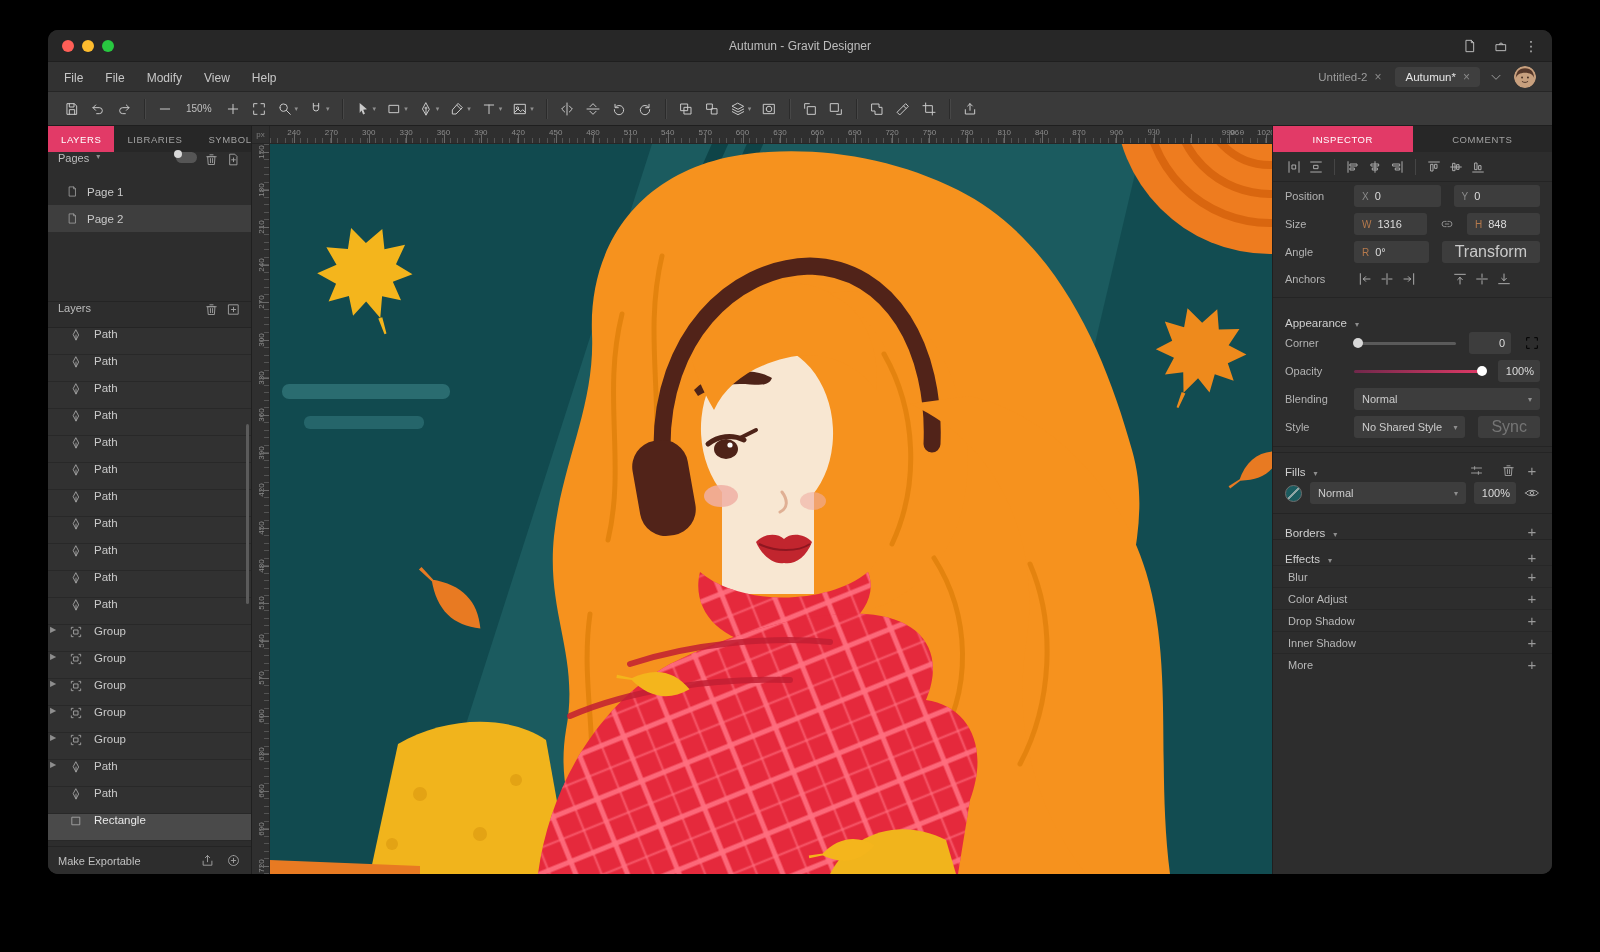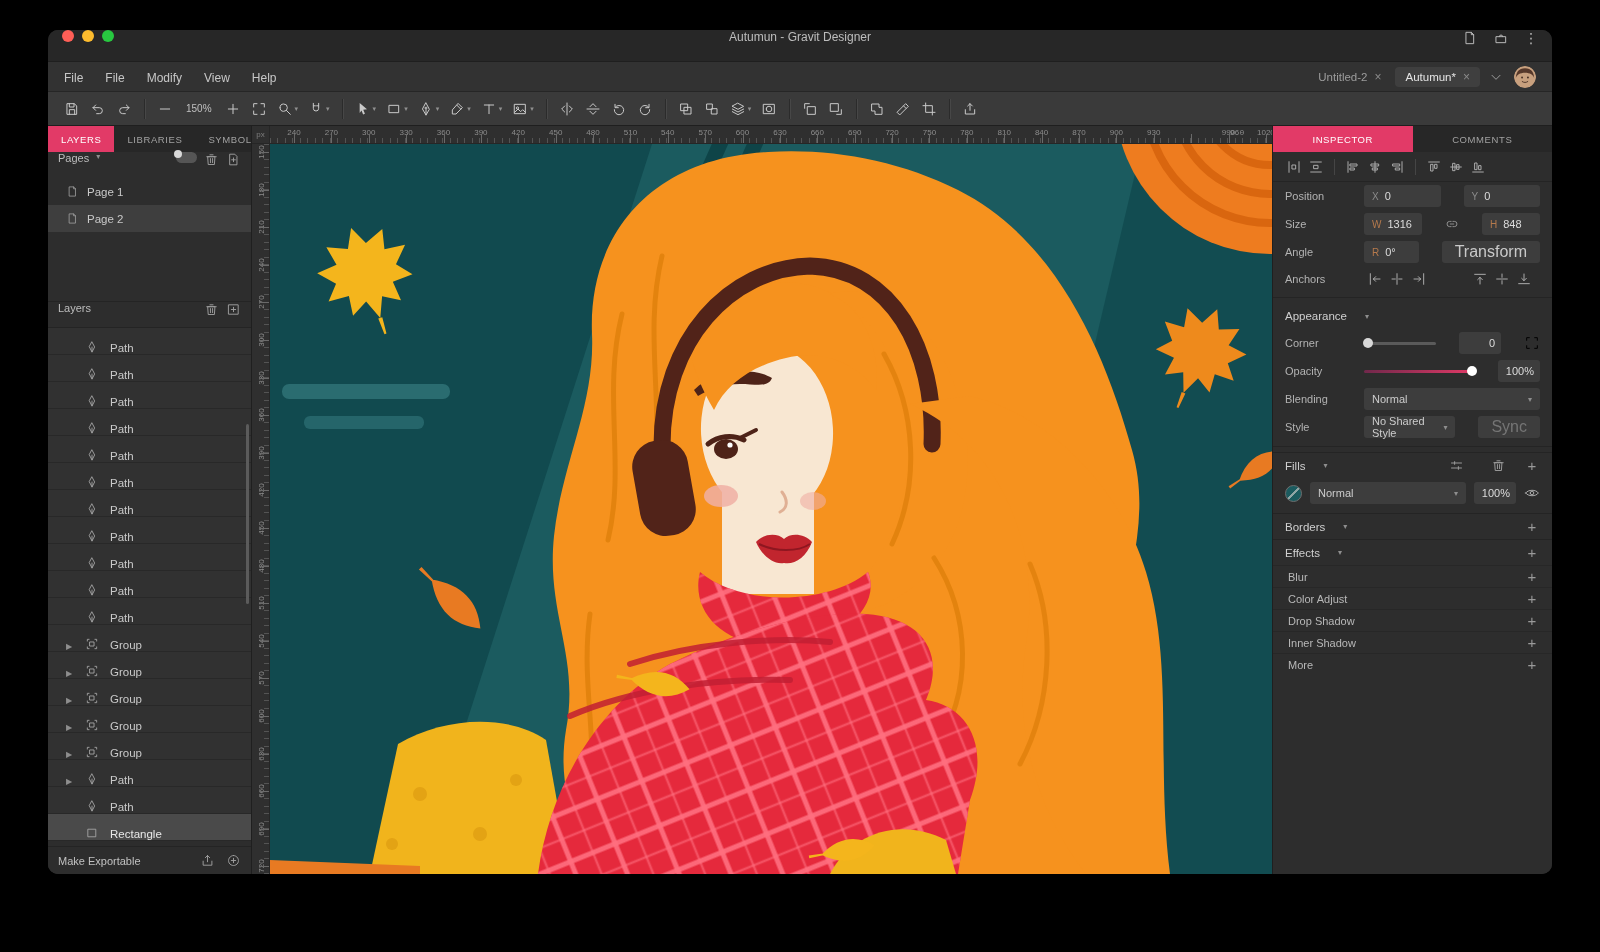--- a/index.html
+++ b/index.html
@@ -6,21 +6,21 @@
   --accent:#E23A67; --teal_bg:#1B5B5F; --teal_dark:#114A4F; --teal_deep:#0E4448; --teal_light:#2A6C70;
   --hair:#F6921E; --hair_line:#E2820D; --skin:#F8E7D2; --blush:#F0AFA4; --brow:#4E2318; --headphone:#512319;
   --lips:#C1252E; --lips_dark:#8E1620; --scarf:#E5293C; --scarf_line:#FF6F7F; --scarf_fold:#C21F33;
   --sweater:#F1B41C; --sweater_dot:#E3A314; --leaf_yellow:#F4B51C; --leaf_orange:#EE8A1C; --leaf_deep:#E87A22;
   --ring_orange:#EE7C1F; --ring_line:#D9660F;
 }
 *{box-sizing:border-box;margin:0;padding:0}
 html,body{width:1600px;height:952px;background:#000;overflow:hidden;font-family:"Liberation Sans",sans-serif;-webkit-font-smoothing:antialiased}
 .window{position:absolute;left:48px;top:30px;width:1504px;height:844px;background:#2D2D2D;border-radius:10px;overflow:hidden;box-shadow:0 30px 70px rgba(0,0,0,.75);display:flex;flex-direction:column}
 
-.titlebar{flex:0 0 32px;height:32px;background:#272727;display:flex;align-items:flex-start;padding:0 14px;position:relative;border-bottom:1px solid #1f1f1f}
+.titlebar{flex:0 0 32px;height:32px;background:#272727;display:flex;align-items:center;padding:0 14px;position:relative;border-bottom:1px solid #1f1f1f}
 .lights{display:flex;gap:8px;z-index:2}
 .light{width:12px;height:12px;border-radius:50%}
 .light.r{background:#FF5F57}.light.y{background:#FEBC2E}.light.g{background:#28C840}
 .title{position:absolute;left:0;right:0;text-align:center;font-size:12px;color:#BDBDBD;pointer-events:none}
 .t-icons{margin-left:auto;display:flex;align-items:center;gap:15px;color:#B8B8B8;z-index:2}
 .t-icons i{width:16px;height:16px}
 .kebab{font-size:14px;line-height:1;color:#B8B8B8}
 
 .menubar{flex:0 0 30px;height:30px;background:#323232;display:flex;align-items:center;padding:0 16px;border-bottom:1px solid #262626}
 .menu-item{font-size:12px;color:#C7C7C7;margin-right:22px;cursor:default}
@@ -56,21 +56,21 @@
 .spacer{flex:1}
 .sec-head i{width:15px;height:15px;color:#A0A0A0}
 .toggle{width:21px;height:11px;border-radius:6px;background:#555;position:relative;flex:0 0 21px}
 .toggle .knob{position:absolute;left:1.5px;top:1.5px;width:8px;height:8px;border-radius:50%;background:#D8D8D8}
 .pages-sec{flex:0 0 150px;height:150px;border-bottom:1px solid #242424}
 .page-row{height:27px;display:flex;align-items:center;gap:8px;padding:0 10px 0 18px;font-size:11.5px;color:#C9C9C9}
 .page-row.selected{background:#3E3E3E}
 .page-row i{width:13px;height:13px;color:#9F9F9F}
 .layers-head{border-bottom:1px solid #242424}
 .layers-list{flex:1;position:relative;overflow:hidden;background:#2D2D2D}
-.layer-row{height:27px;display:flex;align-items:flex-end;gap:11px;padding:0 16px;font-size:11.5px;color:#C9C9C9;background:#313131;border-bottom:1px solid #282828}
+.layer-row{height:27px;display:flex;align-items:flex-start;gap:11px;padding:0 0;font-size:11.5px;color:#C9C9C9;background:#313131;border-bottom:1px solid #282828}
 .layer-row .lc{width:10px;font-size:8px;color:#8E8E8E;text-align:center;flex:0 0 10px}
 .layer-row i{width:14px;height:14px;color:#A8A8A8}
 .layer-row.selected{background:#4A4A4A;color:#E8E8E8}
 .lscroll{position:absolute;right:2px;top:96px;width:3px;height:180px;background:#5B5B5B;border-radius:2px}
 .export-bar{flex:0 0 28px;height:28px;border-top:1px solid #242424;display:flex;align-items:center;gap:11px;padding:0 10px;font-size:11px;color:#C0C0C0;background:#2D2D2D}
 .export-bar i{width:15px;height:15px;color:#A0A0A0}
 
 .canvas{flex:1;position:relative;background:#2D2D2D;min-width:0}
 .ruler-corner{position:absolute;left:0;top:0;width:18px;height:18px;background:#2F2F2F;color:#7E7E7E;font-size:8px;display:flex;align-items:center;justify-content:center;border-right:1px solid #262626;border-bottom:1px solid #262626;z-index:3}
 .hruler{position:absolute;left:18px;right:0;top:0;height:18px;background:#2F2F2F;border-bottom:1px solid #262626;overflow:hidden;z-index:2}
@@ -81,34 +81,34 @@
 .vruler::before{content:"";position:absolute;top:0;bottom:0;right:0;width:5px;background:repeating-linear-gradient(to bottom,#545454 0 1px,transparent 1px 7.52px)}
 .vruler::after{content:"";position:absolute;top:0;bottom:0;right:0;width:9px;background:repeating-linear-gradient(to bottom,#6A6A6A 0 1px,transparent 1px 37.6px);background-position-y:8px}
 .vruler span{position:absolute;left:9px;font-size:8px;color:#8C8C8C;transform:translate(-50%,-50%) rotate(-90deg);white-space:nowrap}
 .art{position:absolute;left:18px;top:18px;right:0;bottom:0;overflow:hidden;background:var(--teal_bg)}
 .art svg{width:100%;height:100%;display:block}
 
 .right{width:280px;flex:0 0 280px;background:#2D2D2D;border-left:1px solid #1F1F1F;display:flex;flex-direction:column;overflow:hidden}
 .align-row{flex:0 0 30px;height:30px;display:flex;align-items:center;padding:0 10px;border-bottom:1px solid #242424}
 .align-row i{width:16px;height:16px;color:#ABABAB;margin:0 3px}
 .asep{width:1px;height:16px;background:#454545;margin:0 7px}
-.irow{min-height:26px;display:flex;align-items:center;padding:3px 12px;gap:23px}
+.irow{min-height:26px;display:flex;align-items:center;padding:3px 12px;gap:13px}
 .ilab{width:56px;flex:0 0 56px;font-size:11px;color:#B3B3B3}
 .field{flex:1;height:22px;background:#3D3D3D;border-radius:3px;display:flex;align-items:center;gap:6px;padding:0 8px}
 .pfx{font-size:10px;color:#8B8B8B}
 .pfx.warm{color:#B5794C}
 .val{font-size:11px;color:#DCDCDC}
 .linkic{width:14px;height:14px;color:#9A9A9A;flex:0 0 14px}
 .ibtn{height:22px;background:#3D3D3D;border:none;border-radius:3px;font-size:16px;color:#C9C9C9;padding:0 13px;font-family:inherit}
 .ibtn.dim{color:#757575}
 .anch{display:flex}
 .anch i{width:16px;height:16px;color:#ABABAB;margin:0 3px}
 .anch+.anch{margin-left:16px}
 .divider{height:1px;background:#242424;margin:5px 0}
-.sec-head2{flex:0 0 26px;height:26px;display:flex;align-items:center;gap:18px;padding:0 12px;font-size:11.5px;color:#CFCFCF}
+.sec-head2{flex:0 0 26px;height:26px;display:flex;align-items:flex-end;gap:8px;padding:0 12px;font-size:11.5px;color:#CFCFCF}
 .sec-head2 i{width:15px;height:15px;color:#A0A0A0;margin-left:9px}
 .plus{font-size:15px;color:#9A9A9A;width:16px;text-align:center;line-height:1}
 .track{flex:1;height:3px;border-radius:2px;position:relative}
 .track.gray{background:#5A5A5A}
 .track.pink{background:linear-gradient(90deg,#70284B,var(--accent))}
 .knob{position:absolute;top:50%;width:10px;height:10px;border-radius:50%;background:#D8D8D8;transform:translate(-50%,-50%)}
 .track.gray .knob{left:4px}
 .track.pink .knob{left:calc(100% - 3px);background:#fff}
 .minifield{width:42px;flex:0 0 42px;height:22px;background:#3D3D3D;border-radius:3px;display:flex;align-items:center;justify-content:flex-end;padding:0 6px;font-size:11px;color:#DCDCDC}
 .dropdown{height:22px;background:#3D3D3D;border-radius:3px;display:flex;align-items:center;padding:0 8px;font-size:11px;color:#CCC;gap:6px}
@@ -766,21 +766,21 @@
           <span style="left: 509.94px;">630</span>
           <span style="left: 547.32px;">660</span>
           <span style="left: 584.7px;">690</span>
           <span style="left: 622.08px;">720</span>
           <span style="left: 659.46px;">750</span>
           <span style="left: 696.84px;">780</span>
           <span style="left: 734.22px;">810</span>
           <span style="left: 771.6px;">840</span>
           <span style="left: 808.98px;">870</span>
           <span style="left: 846.36px;">900</span>
-          <span style="left: 883.74px;">930</span>
+          <span style="left: 883.74px; font-family: Liberation Serif, serif;">930</span>
           <span style="left: 967px; font-family: Liberation Mono, monospace;">960</span>
           <span style="left: 958.5px;">990</span>
           <span style="left: 995.88px;">1020</span>
         </div>
       <div class="vruler" id="vruler">
           <span style="top: 8px;">150</span>
           <span style="top: 45.6px;">180</span>
           <span style="top: 83.2px;">210</span>
           <span style="top: 120.8px;">240</span>
           <span style="top: 158.4px;">270</span>

